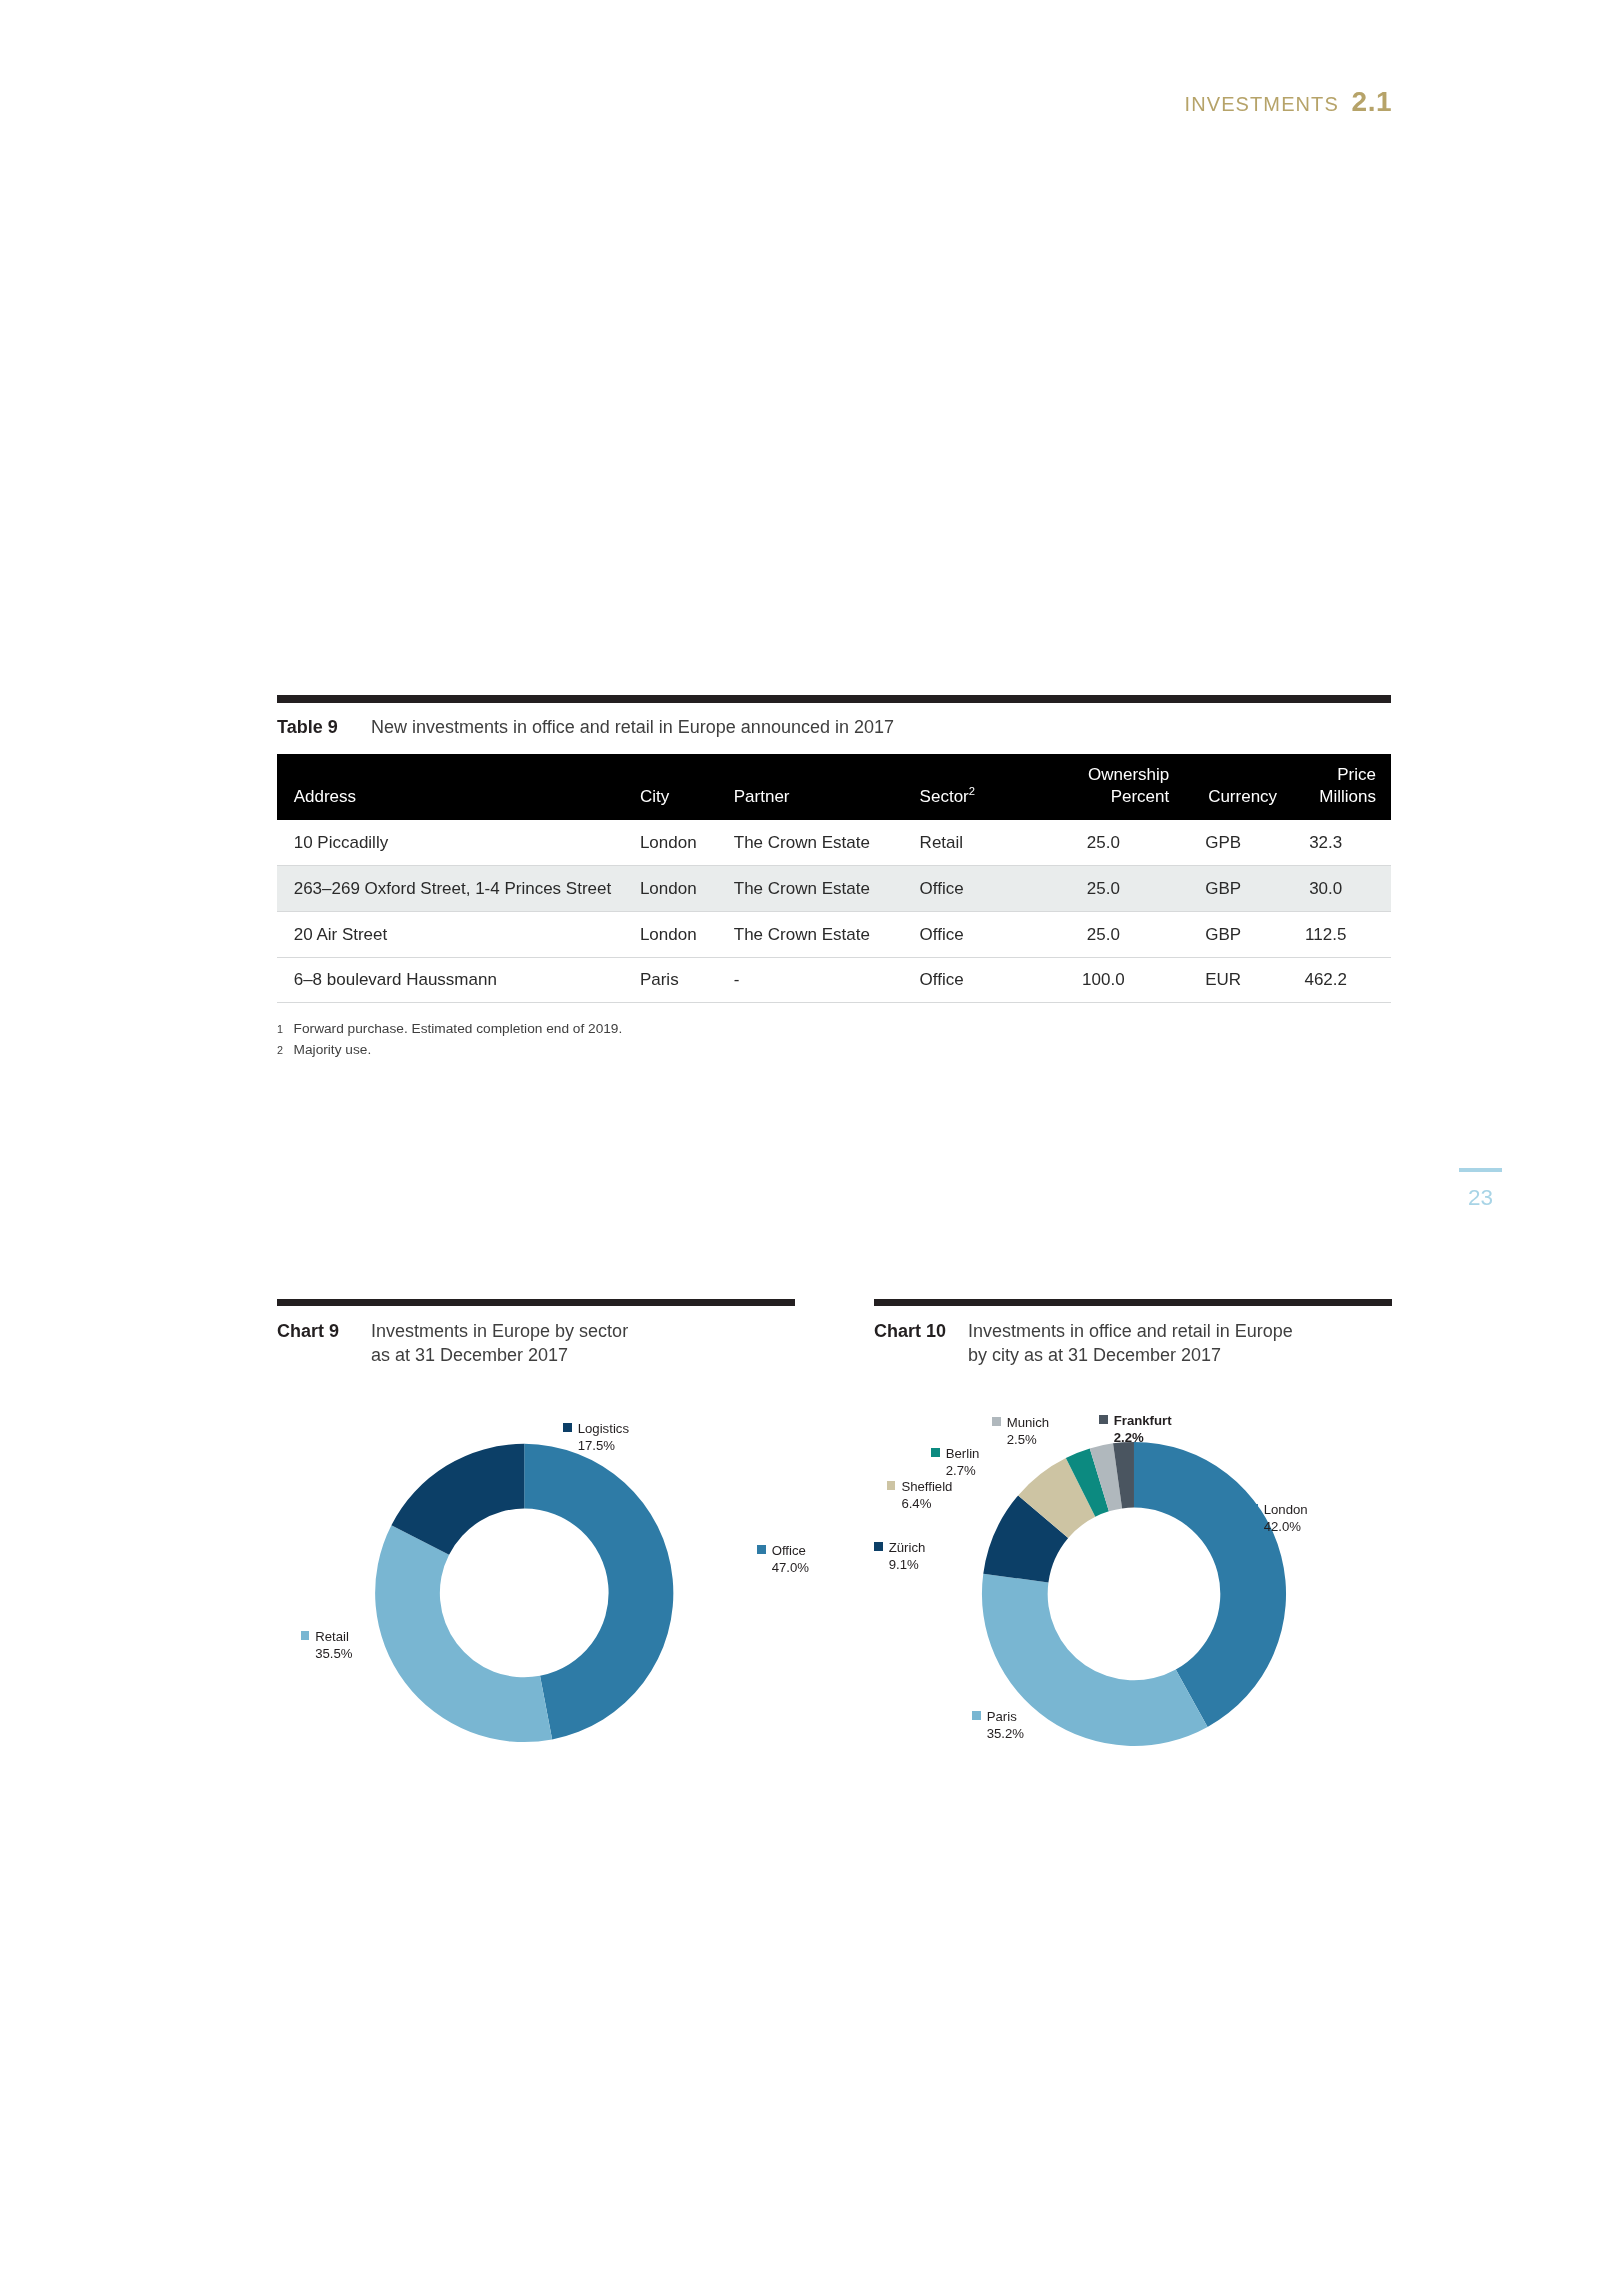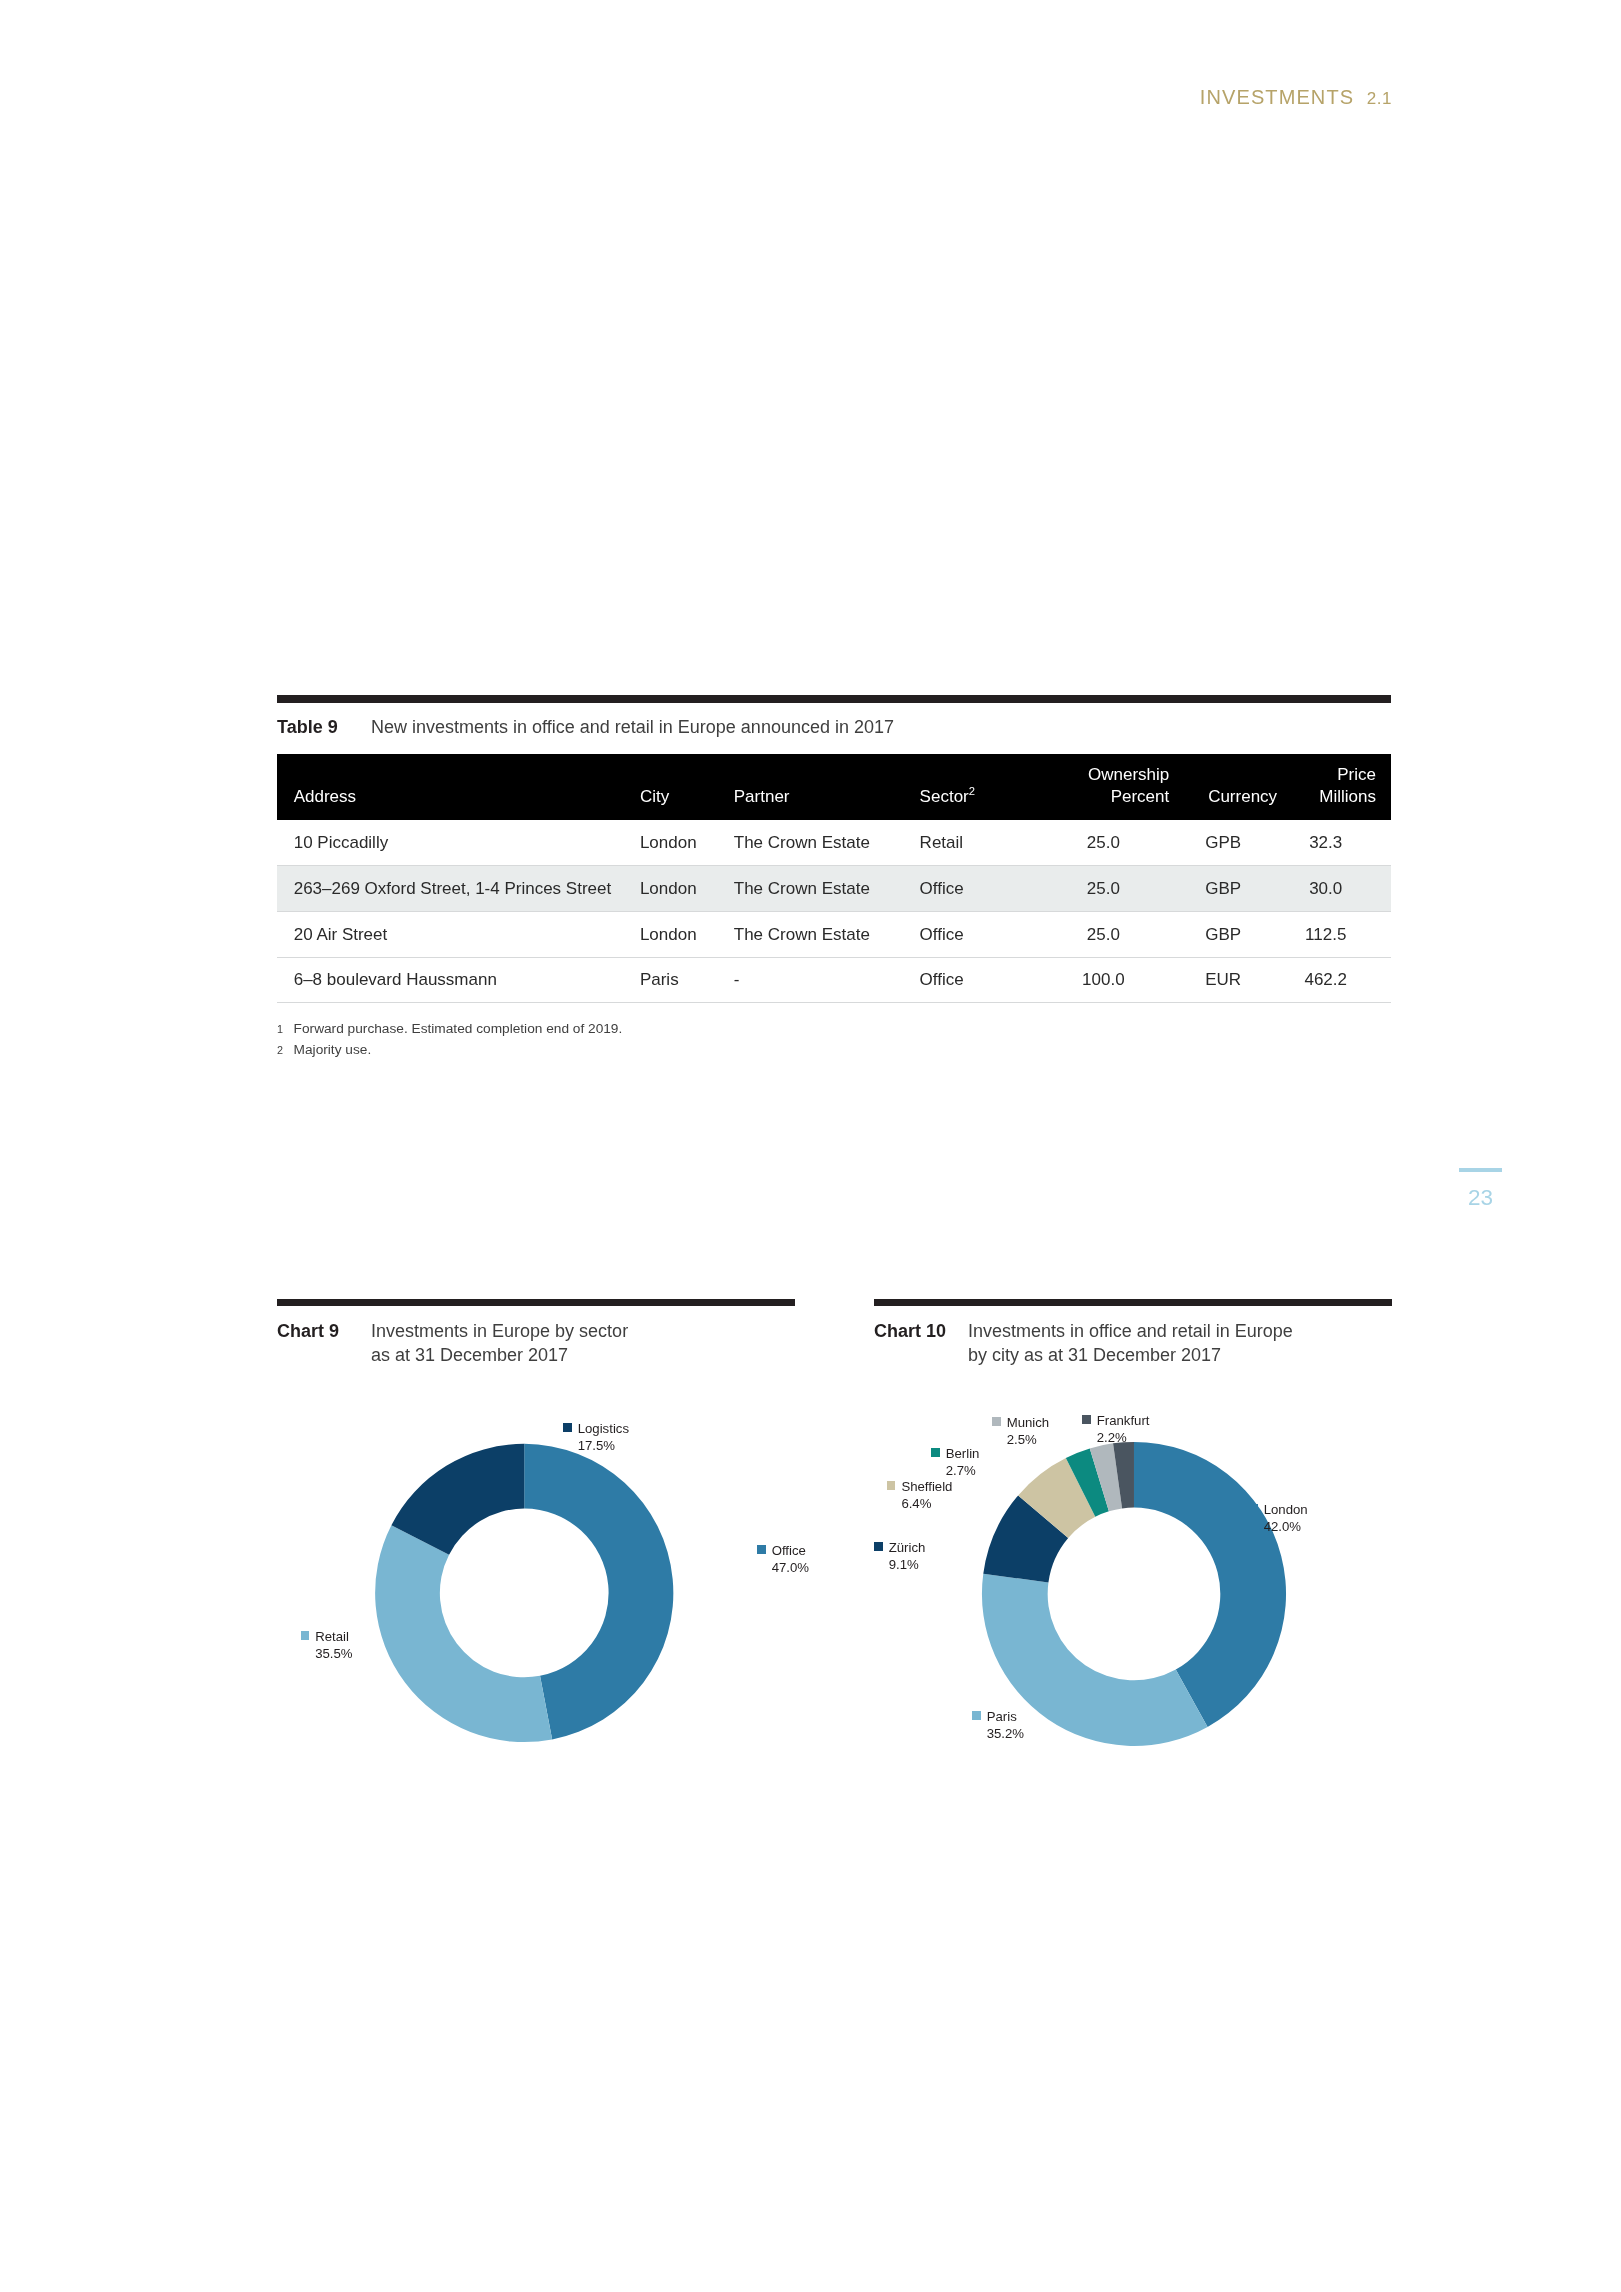--- a/index.html
+++ b/index.html
@@ -25,22 +25,22 @@
     top: 86px;
     right: 229px;
     display: flex;
     align-items: baseline;
     gap: 12.7px;
     color: #b6a369;
     font-size: 20px;
     letter-spacing: 1.1px;
   }
   .running-header .chapter-no {
-    font-size: 17px;
-    font-weight: normal;
+    font-size: 28px;
+    font-weight: bold;
     letter-spacing: 0.5px;
   }
 
   
   .rule-black {
     background: #231f20;
     height: 7.8px;
     width: 100%;
   }
 
@@ -340,21 +340,21 @@
           <path d="M 195.56496213276682 74.42231234294641 A 155 155 0 0 1 219.9331439417003 64.69633017008482 L 239.4136559152879 128.801787451403 A 88 88 0 0 0 225.57881721086116 134.32363539470506 Z" fill="#0c8a80"></path>
           <path d="M 219.9331439417003 64.69633017008482 A 155 155 0 0 1 243.66370523898888 59.47553118192772 L 252.88649071632915 125.83772092909444 A 88 88 0 0 0 239.4136559152879 128.801787451403 Z" fill="#b0b8bd"></path>
           <path d="M 243.66370523898888 59.47553118192772 A 155 155 0 0 1 264.99999999999994 58 L 265 125 A 88 88 0 0 0 252.88649071632915 125.83772092909444 Z" fill="#4a5560"></path>
         </svg>
 
       <div class="donut-label indent" style="left:118px; top:29px;">
         <span class="swatch" style="background:#b0b8bd"></span><span>Munich</span>
         <span class="lbl-value">2.5%</span>
       </div>
 
-      <div class="donut-label indent" style="left:208px; top:26.5px;">
+      <div class="donut-label indent" style="left:225px; top:26.5px;font-weight:bold;">
         <span class="swatch" style="background:#4a5560"></span><span>Frankfurt</span>
         <span class="lbl-value">2.2%</span>
       </div>
 
       <div class="donut-label indent" style="left:57px; top:60px;">
         <span class="swatch" style="background:#0c8a80"></span><span>Berlin</span>
         <span class="lbl-value">2.7%</span>
       </div>
 
       <div class="donut-label indent" style="left:12.7px; top:93px;">

